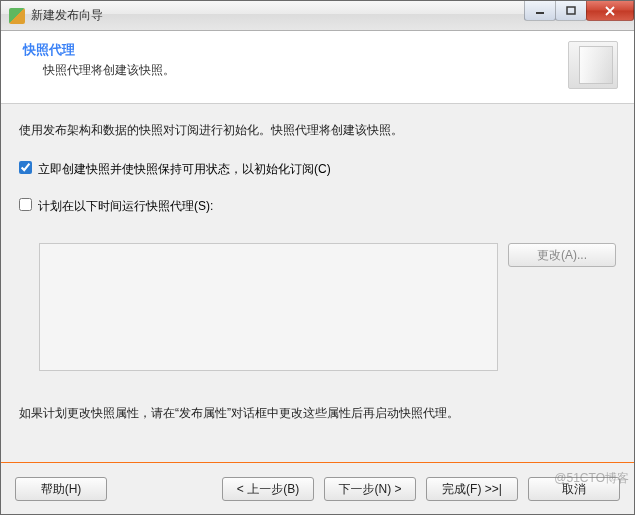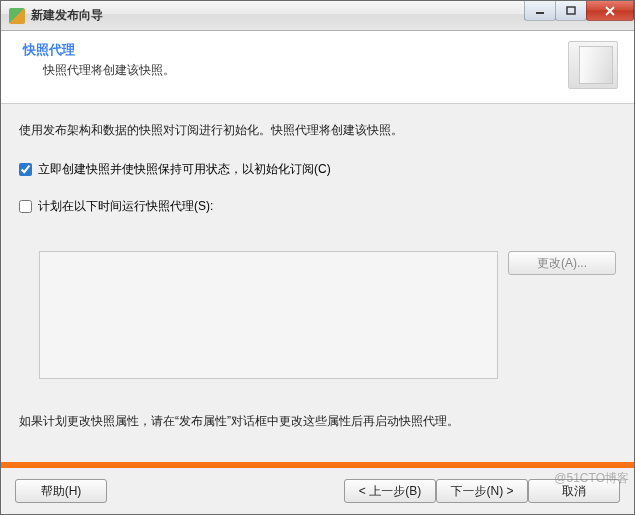--- a/index.html
+++ b/index.html
@@ -21,21 +21,20 @@
       box-shadow: 0 0 8px rgba(0,0,0,0.4);
     }
     .titlebar {
       height: 30px;
       background: linear-gradient(to bottom, #f7f7f7 0%, #eaeaea 45%, #dcdcdc 46%, #e7e7e7 100%);
       border-bottom: 1px solid #b0b0b0;
       display: flex;
       align-items: center;
       padding: 0 0 0 8px;
       position: relative;
-      font-weight: bold;
     }
     .titlebar .app-icon {
       width: 16px; height: 16px;
       margin-right: 6px;
       background: linear-gradient(135deg,#5fb75f 0 50%,#e0a030 50% 100%);
       border-radius: 2px;
     }
     .titlebar .title { color: #333; }
     .win-controls {
       position: absolute;
@@ -104,33 +103,32 @@
       padding: 18px 18px 10px 18px;
       display: flex;
       flex-direction: column;
     }
     .content .intro {
       color: #222;
       margin-bottom: 22px;
     }
     .check-row {
       display: flex;
-      align-items: center;
       margin-bottom: 20px;
     }
     .check-row input[type=checkbox] {
       width: 13px; height: 13px;
       accent-color: #2a7ad1;
       margin-right: 6px;
     }
     .schedule-area {
       display: flex;
       gap: 10px;
       align-items: flex-start;
-      margin-top: 16px;
+      margin-top: 8px;
       margin-bottom: 14px;
     }
     .schedule-box {
       flex: 1;
       height: 128px;
       background: #f5f5f5;
       border: 1px solid #c9c9c9;
       margin-left: 20px;
     }
     .change-btn {
@@ -144,24 +142,25 @@
       text-align: center;
       line-height: 22px;
     }
     .footnote {
       color: #222;
       margin-top: 20px;
     }
     .footer {
       height: 52px;
       background: #f0f0f0;
-      border-top: 6px solid #f97316;
+      border-top: 1px solid #f97316;
       display: flex;
       align-items: center;
       padding: 0 14px;
+      gap: 10px;
     }
     .footer .spacer { flex: 1; }
     .btn {
       min-width: 92px;
       height: 24px;
       background: linear-gradient(to bottom,#fdfdfd,#e6e6e6);
       border: 1px solid #9a9a9a;
       border-radius: 3px;
       font-size: 12px;
       color: #222;
@@ -234,18 +233,19 @@
     </div>
 
     <div class="footnote">如果计划更改快照属性，请在“发布属性”对话框中更改这些属性后再启动快照代理。</div>
   </div>
 
   <div class="footer">
     <div class="btn">帮助(H)</div>
     <div class="spacer"></div>
     <div class="btn">&lt; 上一步(B)</div>
     <div class="btn">下一步(N) &gt;</div>
+    <div class="btn">完成(F) &gt;&gt;|</div>
     <div class="btn">取消</div>
   </div>
 
 </div>
 
 <div class="watermark">@51CTO博客</div>
 
 </body></html>

